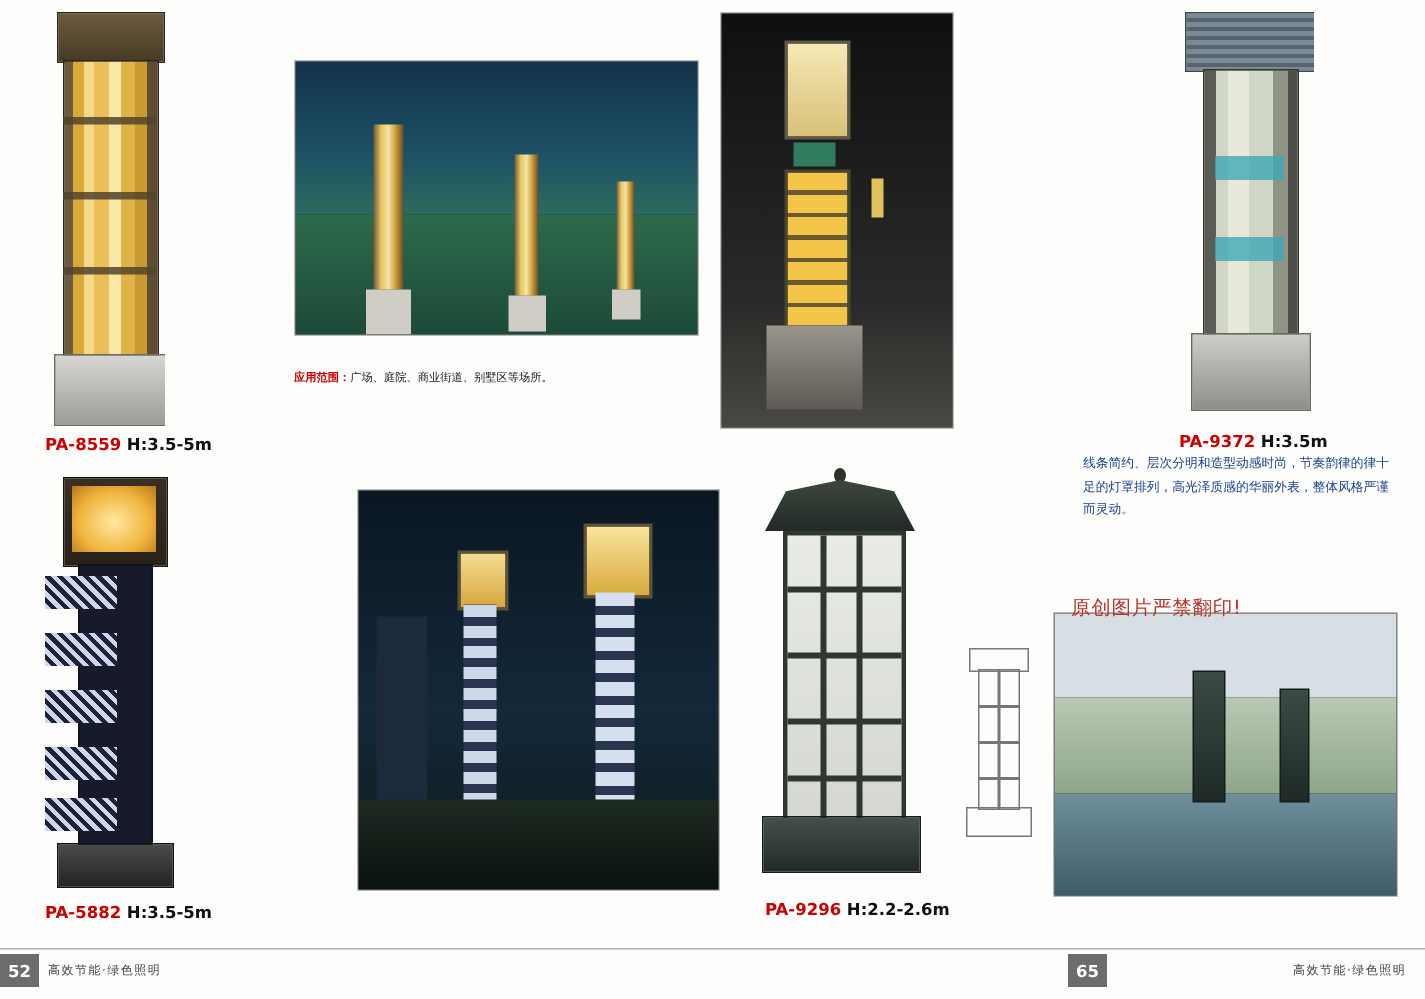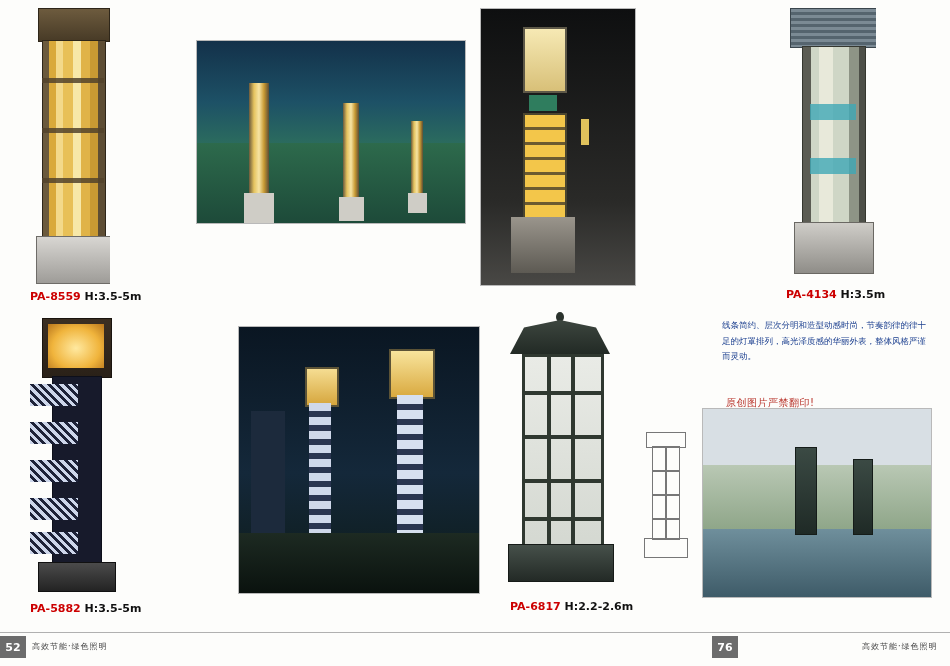--- a/index.html
+++ b/index.html
@@ -15,21 +15,21 @@
   .cap{position:absolute;font-size:11px;font-weight:bold;color:#111;white-space:nowrap;}
   .cap .code{color:#cc0000;}
   .cap .dim{color:#111;font-weight:bold;}
 
   
   .spec{position:absolute;font-size:7.5px;line-height:1.55;color:#1a1a1a;width:230px;}
   .spec .lbl{color:#cc0000;font-weight:bold;}
 
   .bluetext{position:absolute;width:205px;font-size:8.5px;line-height:1.85;color:#1b3f8f;}
 
-  .smallnote{position:absolute;font-size:10px;color:#b8332a;letter-spacing:.5px;margin-left:12px;}
+  .smallnote{position:absolute;font-size:13px;color:#b8332a;letter-spacing:.5px;}
 
   
   .footer-rule{position:absolute;left:0;width:950px;height:1px;background:#b0b0b0;top:632px;}
   .pgnum{position:absolute;top:636px;width:26px;height:22px;background:#6c6c6c;color:#fff;
          font-size:11px;font-weight:bold;display:flex;align-items:center;justify-content:center;}
   .pgtext{position:absolute;top:641px;font-size:8px;color:#444;letter-spacing:1px;}
 
   
 
   
@@ -133,20 +133,21 @@
     <div class="ground"></div>
     <div class="col" style="left:52px;top:42px;width:20px;height:110px"></div>
     <div class="colbase" style="left:47px;top:152px;width:30px;height:30px"></div>
     <div class="col" style="left:146px;top:62px;width:16px;height:94px"></div>
     <div class="colbase" style="left:142px;top:156px;width:25px;height:24px"></div>
     <div class="col" style="left:214px;top:80px;width:12px;height:72px"></div>
     <div class="colbase" style="left:211px;top:152px;width:19px;height:20px"></div>
   </div>
 
   <div class="spec" style="left:196px;top:246px">
+    <div><span class="lbl">应用范围：</span><span>广场、庭院、商业街道、别墅区等场所。</span></div>
   </div>
 
   <div class="photo" id="ph-right-top">
     <div class="bg"></div>
     <div style="position:absolute;left:42px;top:18px;width:40px;height:62px;
          background:linear-gradient(180deg,#f6e9b4,#d8c078);border:2px solid #5d5848;"></div>
     <div style="position:absolute;left:48px;top:86px;width:28px;height:16px;background:#2f7d5e;"></div>
     <div style="position:absolute;left:42px;top:104px;width:40px;height:104px;
          background:repeating-linear-gradient(180deg,#f3c64a 0 12px,#6b5a30 12px 15px);border:2px solid #4a452f;"></div>
     <div style="position:absolute;left:30px;top:208px;width:64px;height:56px;
@@ -155,25 +156,25 @@
   </div>
 
   <div class="photo" id="p7601">
     <div class="cap-top"></div>
     <div class="shaft"></div>
     <div class="win" style="top:96px"></div>
     <div class="win" style="top:150px"></div>
     <div class="base"></div>
   </div>
   <div class="cap" style="left:786px;top:288px">
-    <span class="code">PA-4134 </span>
+    <span class="code">PA-9372 </span>
     <span class="dim">H:3.5m</span>
   </div>
 
-  <div class="bluetext" style="left:722px;top:318px">线条简约、层次分明和造型动感时尚，节奏韵律的律十足的灯罩排列，高光泽质感的华丽外表，整体风格严谨而灵动。</div>
+  <div class="bluetext" style="left:722px;top:302px">线条简约、层次分明和造型动感时尚，节奏韵律的律十足的灯罩排列，高光泽质感的华丽外表，整体风格严谨而灵动。</div>
 
   <div class="photo" id="p7502">
     <div class="head"></div>
     <div class="headglow"></div>
     <div class="shaft"></div>
     <div class="motif" style="top:66px"></div>
     <div class="motif" style="top:104px"></div>
     <div class="motif" style="top:142px"></div>
     <div class="motif" style="top:180px"></div>
     <div class="motif" style="top:214px"></div>
@@ -206,21 +207,21 @@
       <div class="mull-v" style="left:22px"></div>
       <div class="mull-v" style="left:46px"></div>
       <div class="mull-h" style="top:34px"></div>
       <div class="mull-h" style="top:78px"></div>
       <div class="mull-h" style="top:122px"></div>
       <div class="mull-h" style="top:160px"></div>
     </div>
     <div class="base"></div>
   </div>
   <div class="cap" style="left:510px;top:600px">
-    <span class="code">PA-6817 </span>
+    <span class="code">PA-9296 </span>
     <span class="dim">H:2.2-2.6m</span>
   </div>
 
   <div id="draw">
     <div class="o" style="left:14px;top:0;width:38px;height:14px;"></div>
     <div class="o" style="left:20px;top:14px;width:26px;height:92px;"></div>
     <div class="o" style="left:20px;top:38px;width:26px;height:0;"></div>
     <div class="o" style="left:20px;top:62px;width:26px;height:0;"></div>
     <div class="o" style="left:20px;top:86px;width:26px;height:0;"></div>
     <div class="o" style="left:33px;top:14px;width:0;height:92px;"></div>
@@ -236,16 +237,16 @@
     <div style="position:absolute;left:92px;top:38px;width:20px;height:86px;
          background:linear-gradient(180deg,#3b4a44,#1f2a26);border:1px solid #151c19;"></div>
     <div style="position:absolute;left:150px;top:50px;width:18px;height:74px;
          background:linear-gradient(180deg,#3b4a44,#1f2a26);border:1px solid #151c19;"></div>
   </div>
   <div class="smallnote" style="left:714px;top:396px">原创图片严禁翻印!</div>
 
   <div class="footer-rule"></div>
   <div class="pgnum" style="left:0">52</div>
   <div class="pgtext" style="left:32px">高效节能·绿色照明</div>
-  <div class="pgnum" style="left:712px">76</div>
+  <div class="pgnum" style="left:712px">65</div>
   <div class="pgtext" style="left:862px">高效节能·绿色照明</div>
 
 </div>
 
 </body></html>

